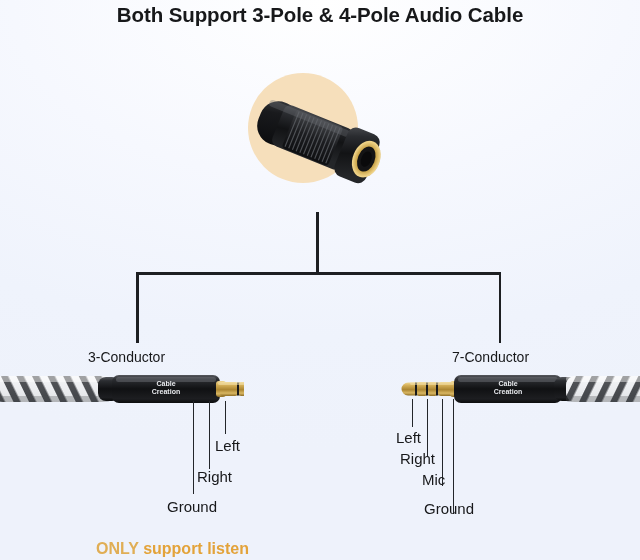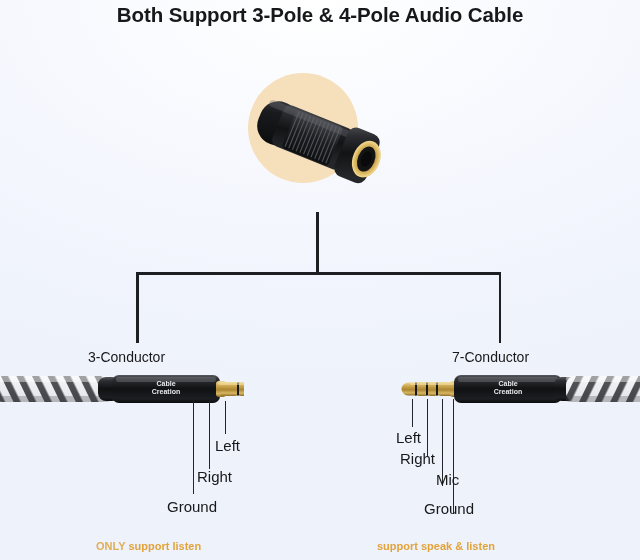--- a/index.html
+++ b/index.html
@@ -55,21 +55,21 @@
 
   
   .lead{position:absolute;background:#23262a;width:1.4px;}
   .pin{
     position:absolute;font-size:15px;color:#17181a;white-space:nowrap;
   }
 
   
   .caption{
     position:absolute;
-    font-size:11px;font-weight:bold;white-space:nowrap;
+    font-size:16px;font-weight:bold;white-space:nowrap;
     color:#e3a33a;
   }
   .caption .dim{color:#e0ae55;}
   .cap-left{left:96px;top:540px;}
   .cap-right{left:377px;top:540px;}
 </style>
 </head>
 <body>
 
 <div id="stage">
@@ -261,21 +261,20 @@
     </svg>
   </div>
 
   <div class="lead" style="left:412px;top:399px;height:28px;"></div>
   <div class="lead" style="left:427px;top:399px;height:58px;"></div>
   <div class="lead" style="left:442px;top:399px;height:87px;"></div>
   <div class="lead" style="left:453px;top:399px;height:115px;"></div>
 
   <div class="pin" style="left:396px;top:429px;">Left</div>
   <div class="pin" style="left:400px;top:450px;">Right</div>
-  <div class="pin" style="left:436px;top:471px;">Mic</div>
+  <div class="pin" style="left:422px;top:471px;">Mic</div>
   <div class="pin" style="left:424px;top:500px;">Ground</div>
 
   <div class="caption cap-left">
     <span class="dim">ONLY</span><span> support listen</span>
   </div>
-  <div class="caption cap-right">support speak &amp; listen</div>
 
 </div>
 
 </body></html>

